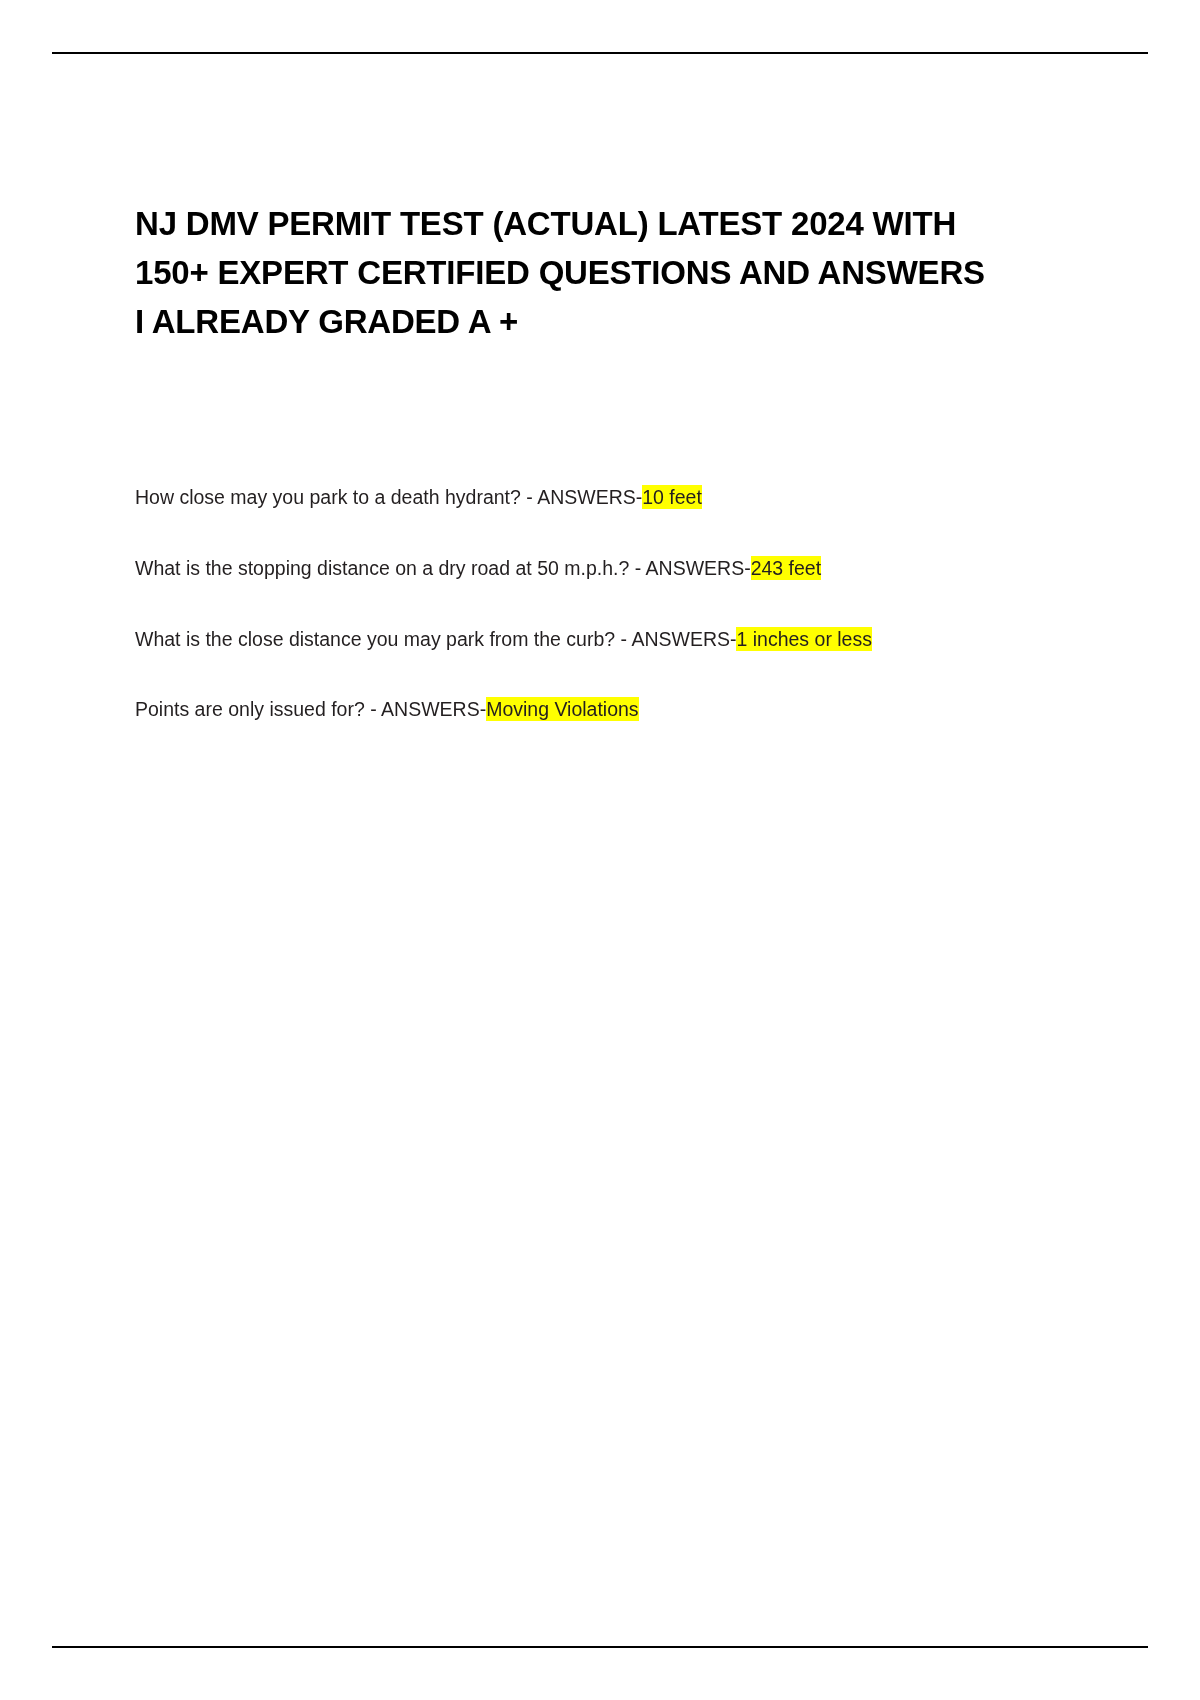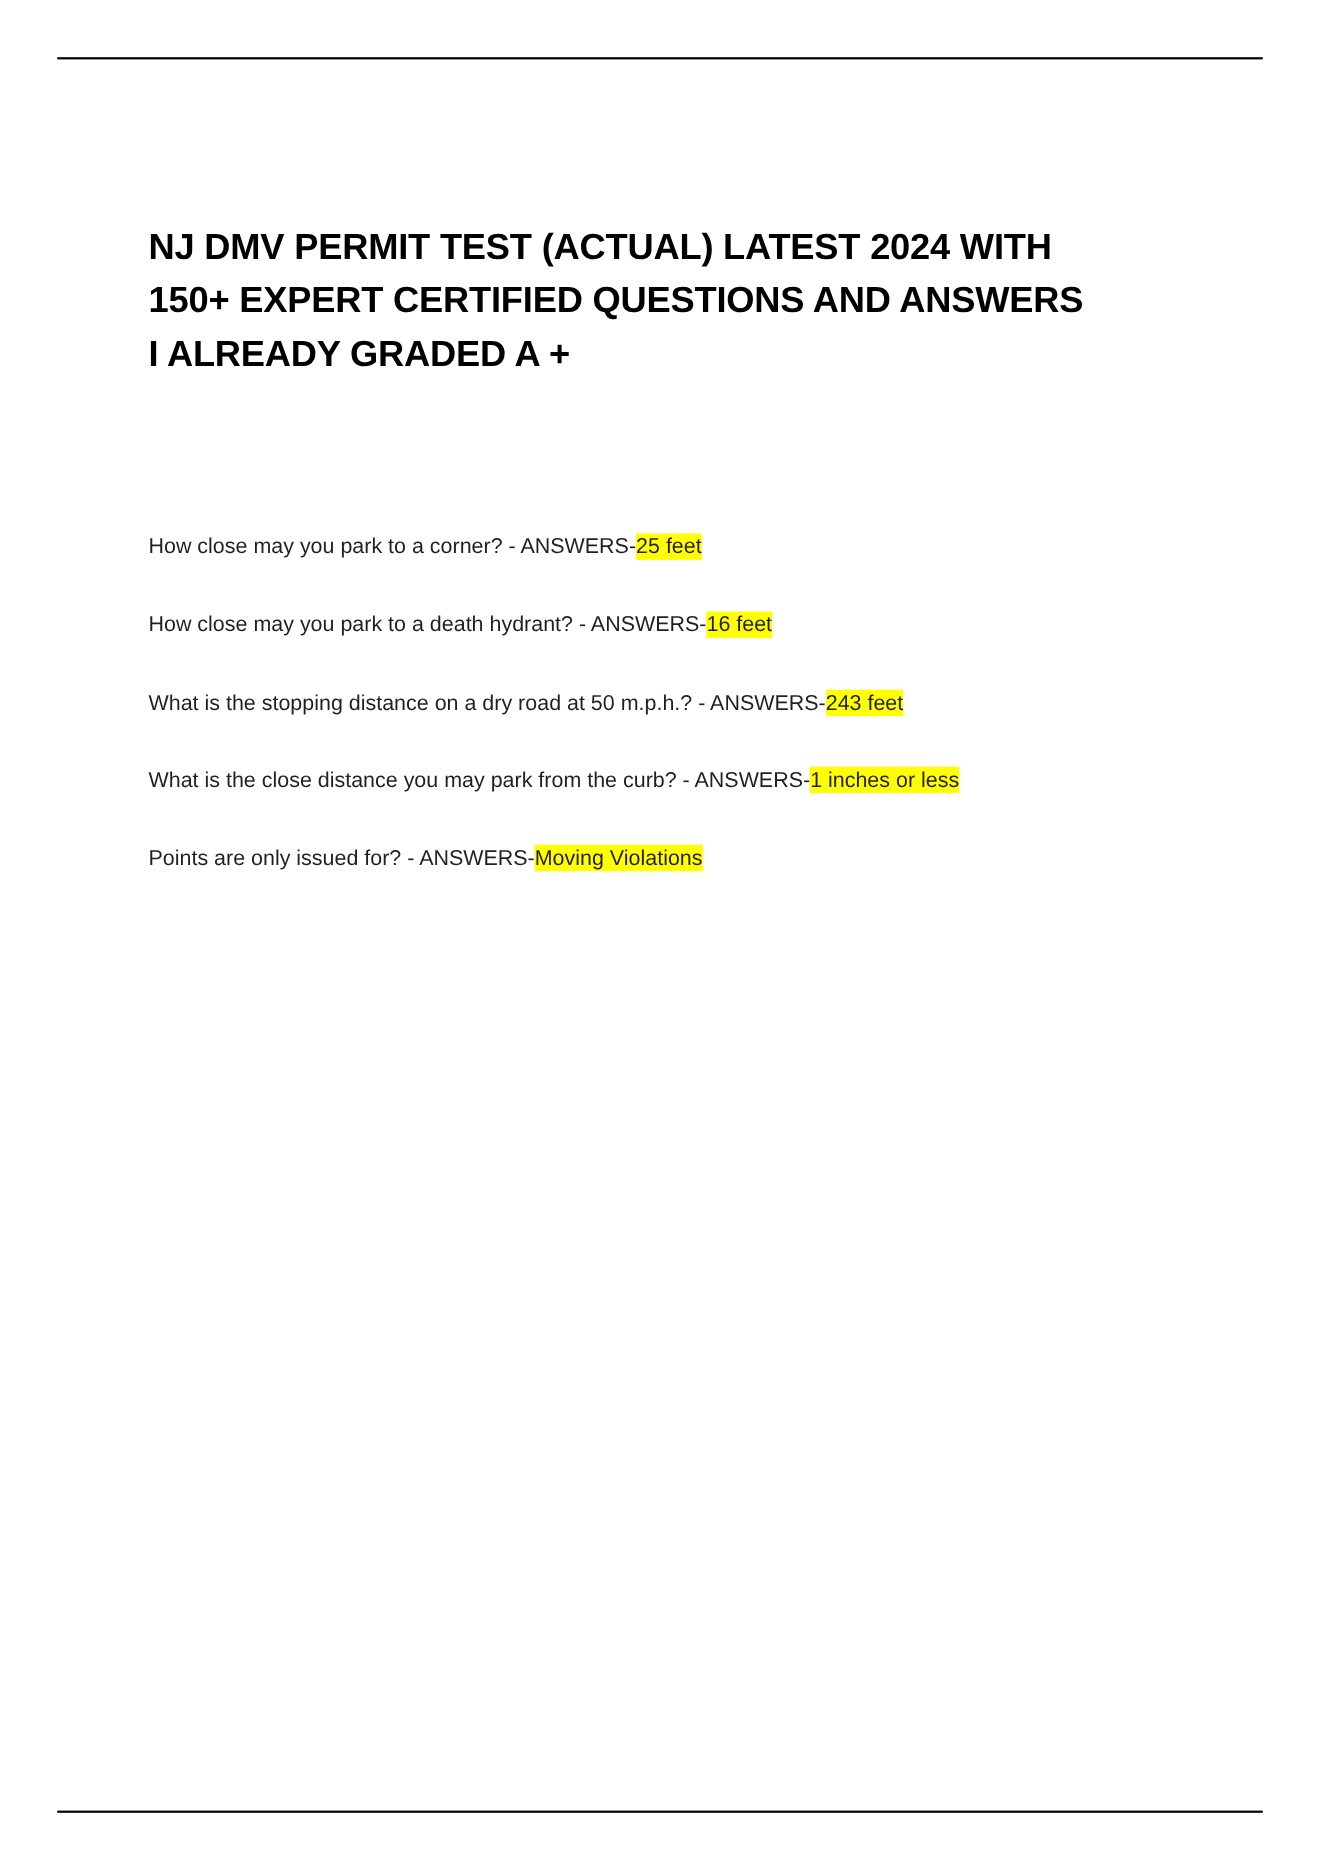--- a/index.html
+++ b/index.html
@@ -81,26 +81,23 @@
 
   <div class="rule rule-top"></div>
   <div class="rule rule-bottom"></div>
 
   <div class="content">
 
     <h1 class="doc-title">NJ DMV PERMIT TEST (ACTUAL) LATEST 2024 WITH 150+ EXPERT CERTIFIED QUESTIONS AND ANSWERS I ALREADY GRADED A +</h1>
 
     <div class="qa-list">
 
-      <p class="qa-item">
-        <span class="q">How close may you park to a corner? - ANSWERS-</span><span class="hl">25 feet</span>
-      </p>
 
       <p class="qa-item">
-        <span class="q">How close may you park to a death hydrant? - ANSWERS-</span><span class="hl">16 feet</span>
+        <span class="q">How close may you park to a death hydrant? - ANSWERS-</span><span class="hl">10 feet</span>
       </p>
 
       <p class="qa-item">
         <span class="q">What is the stopping distance on a dry road at 50 m.p.h.? - ANSWERS-</span><span class="hl">243 feet</span>
       </p>
 
       <p class="qa-item">
         <span class="q">What is the close distance you may park from the curb? - ANSWERS-</span><span class="hl">1 inches or less</span>
       </p>
 

